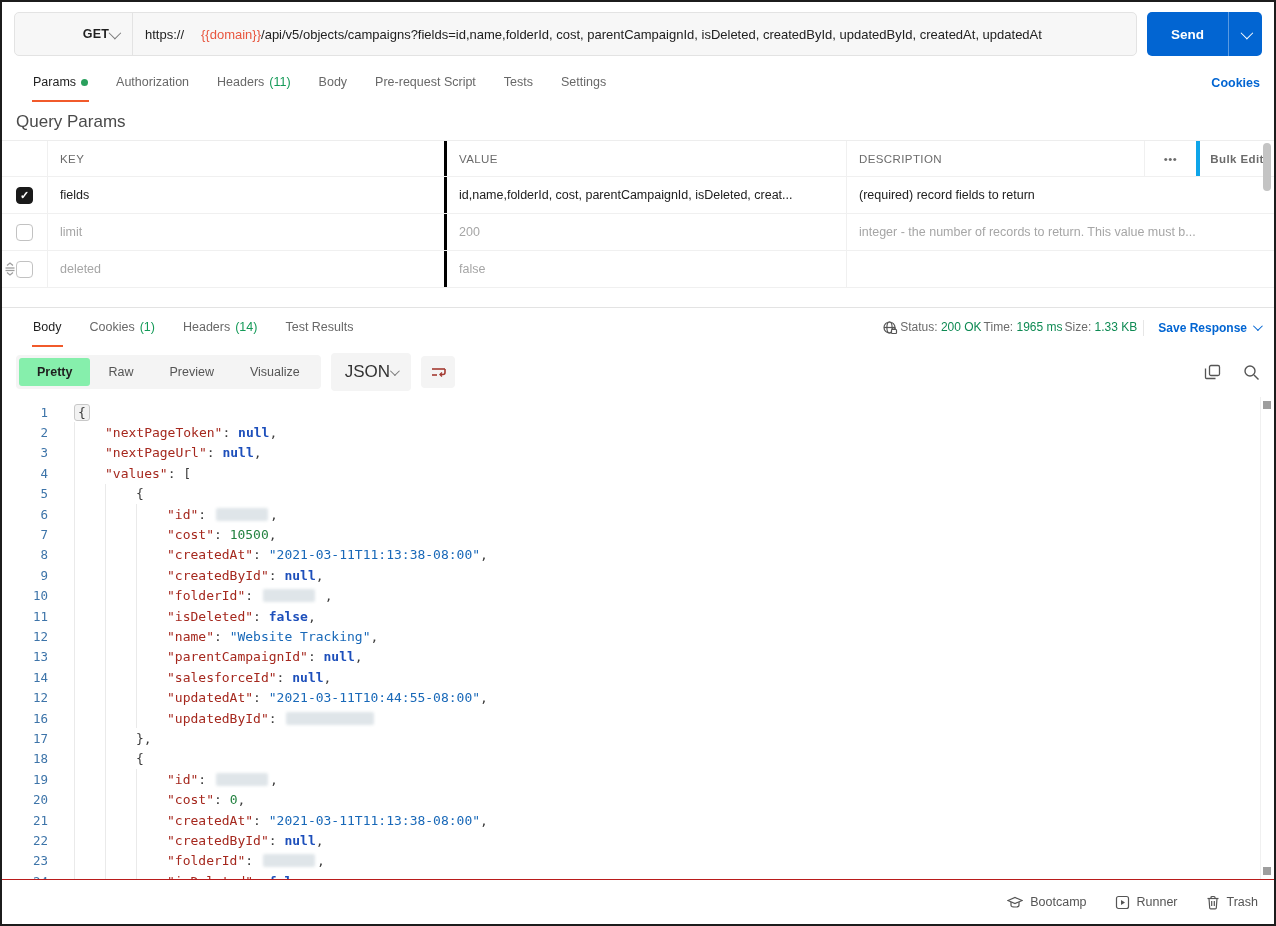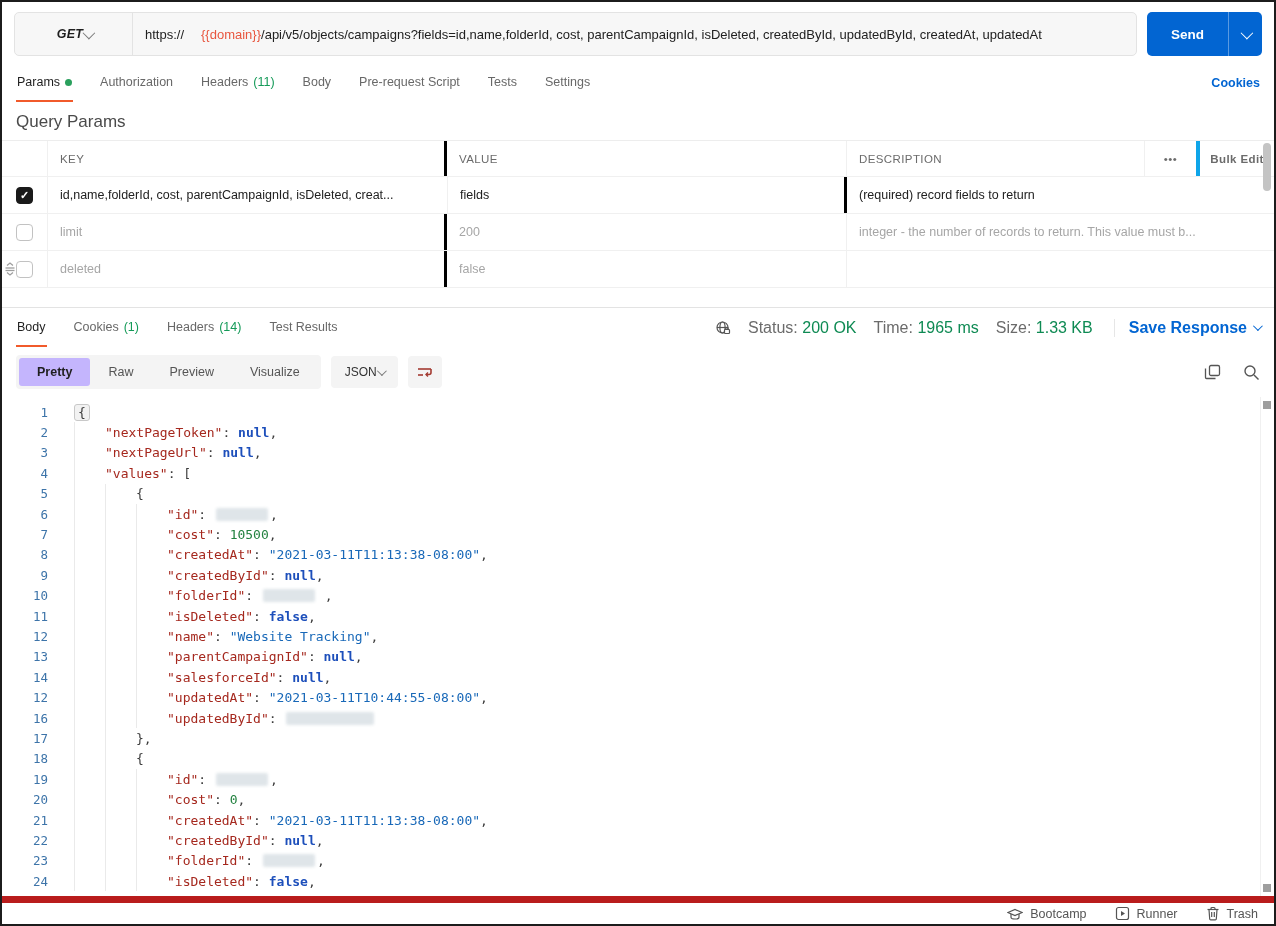--- a/index.html
+++ b/index.html
@@ -5,32 +5,32 @@
   * { margin:0; padding:0; box-sizing:border-box; }
   html,body { background:#e9e9e9; }
   body { font-family:"Liberation Sans", sans-serif; }
   .window{
     width:1276px; height:926px; background:#fff; border:2px solid #1c1c1c;
     display:flex; flex-direction:column; overflow:hidden; position:relative;
   }
   
   .request-bar{ display:flex; align-items:center; padding:10px 12px 8px 12px; gap:10px; }
   .url-group{ flex:1; display:flex; height:44px; border:1px solid #e3e3e3; background:#f7f7f7; border-radius:5px; overflow:hidden; }
-  .method-select{ width:118px; display:flex; align-items:center; justify-content:center; padding:0 14px 0 16px; border-right:1px solid #e3e3e3; cursor:pointer;font-style:italic; }
+  .method-select{ width:118px; display:flex; align-items:center; justify-content:flex-end; padding:0 14px 0 16px; border-right:1px solid #e3e3e3; cursor:pointer; }
   .method-label{ font-size:12.5px; font-weight:700; color:#1f1f1f; letter-spacing:.2px; }
   .chev{ width:9px; height:9px; border-right:1.6px solid #7a7a7a; border-bottom:1.6px solid #7a7a7a; transform:rotate(45deg) translateY(-2px); display:inline-block; }
   .url-input{ flex:1; display:flex; align-items:center; padding:0 12px; font-size:13px; color:#212121; white-space:nowrap; overflow:hidden; }
   .url-var{ color:#e8563f;margin-left:17px; }
   .send-split{ display:flex; height:44px; border-radius:5px; overflow:hidden; }
   .send-main{ background:#0265d2; color:#fff; font-size:13.5px; font-weight:700; border:none; padding:0 24px; cursor:pointer; }
   .send-caret{ background:#0265d2; border:none; border-left:1px solid rgba(255,255,255,.35); width:34px; cursor:pointer; display:flex; align-items:center; justify-content:center; }
   .send-caret .chev{ border-color:#fff; }
   
   .req-tabs-row{ display:flex; align-items:center; padding:0 14px; height:38px; }
-  .tabs{ display:flex; gap:26px; height:100%; }
+  .tabs{ display:flex; gap:26px; height:100%;margin-left:16px; }
   .tab{ display:flex; align-items:center; gap:5px; font-size:12.5px; color:#686868; cursor:pointer; border-bottom:2px solid transparent; padding:0 1px; }
   .tab.active{ color:#1f1f1f; border-bottom-color:#f15a2b; }
   .tab .count{ color:#149a58; }
   .tab .dot{ width:7px; height:7px; border-radius:50%; background:#2aa05d; display:inline-block; }
   .cookies-link{ margin-left:auto; color:#0265d2; font-size:12.5px; font-weight:600; cursor:pointer; }
   
   .section-label{ padding:10px 14px 8px 14px; font-size:17px; color:#4a4a4a; }
   .params-viewport{ height:167px; overflow:hidden; position:relative; border-top:1px solid #ededed; }
   .p-row{ display:flex; align-items:stretch; border-bottom:1px solid #f0f0f0; height:37px; background:#fff; }
   .p-head{ height:36px; }
@@ -44,29 +44,29 @@
   .p-head .p-cell{ color:#6b6b6b; font-size:11.5px; letter-spacing:.4px; }
   .p-row.muted .p-cell{ color:#a6a6a6; }
   .checkbox{ width:17px; height:17px; border:1.5px solid #c2c2c2; border-radius:4px; background:#fff; cursor:pointer; display:flex; align-items:center; justify-content:center; }
   .checkbox.checked{ background:#1a1a1a; border-color:#1a1a1a; color:#fff; font-size:11px; font-weight:700; }
   .drag-handle{ position:absolute; left:2px; top:50%; transform:translateY(-50%); color:#9e9e9e; cursor:grab; line-height:0; }
   .row-close{ margin-left:auto; color:#8a8a8a; font-size:13px; cursor:pointer; padding:0 4px; }
   .v-scrollbar{ position:absolute; right:2px; top:2px; bottom:2px; width:10px; }
   .v-scrollbar .thumb{ position:absolute; top:0; right:1px; width:8px; height:48px; border-radius:4px; background:#c4c4c4; }
   
   .resp-tabs-row{ display:flex; align-items:center; height:40px; padding:0 14px; border-top:1px solid #e3e3e3; }
-  .resp-meta{ margin-left:auto; display:flex; align-items:center; gap:17px; font-size:16px; color:#6b6b6b; }
+  .resp-meta{ margin-left:auto; display:flex; gap:2px; font-size:12px; color:#6b6b6b; }
   .meta-val{ color:#0e8a53; }
   .save-response{ color:#0265d2; font-weight:600; display:flex; align-items:center; gap:6px; cursor:pointer; border-left:1px solid #e6e6e6; padding-left:14px; margin-left:4px; }
   .save-response .chev{ border-color:#0265d2; width:7px; height:7px; }
   .resp-toolbar{ display:flex; align-items:center; height:50px; padding:0 14px; gap:10px; }
   .segmented{ display:flex; background:#f4f4f4; border-radius:4px; padding:3px; }
   .seg-item{ font-size:12.5px; color:#555; padding:7px 18px; border-radius:3px; cursor:pointer; }
-  .seg-item.active{ background:#c4b5fd; color:#1f1f1f; font-weight:600; }
-  .format-select{ display:flex; align-items:center; background:#f4f4f4; border-radius:4px; padding:9px 14px; font-size:12px; color:#333; cursor:pointer; }
+  .seg-item.active{ background:#86efac; color:#1f1f1f; font-weight:600; }
+  .format-select{ display:flex; align-items:center; background:#f4f4f4; border-radius:4px; padding:9px 14px; font-size:17px; color:#333; cursor:pointer; }
   .format-select .chev{ width:7px; height:7px; }
   .wrap-btn{ background:#f4f4f4; border-radius:4px; width:34px; height:32px; display:flex; align-items:center; justify-content:center; cursor:pointer; }
   .toolbar-right{ margin-left:auto; display:flex; align-items:center; gap:22px; }
   .icon-btn{ cursor:pointer; line-height:0; color:#555; }
   
   .code-area{ flex:1; position:relative; overflow:hidden; padding-top:5px; }
   .code-line{ display:flex; align-items:center; height:20.4px; font-family:"DejaVu Sans Mono", monospace; font-size:13px; color:#212121; }
   .ln{ width:46px; text-align:right; flex-shrink:0; color:#3d74a9; font-size:12.5px; user-select:none; }
   .lc{ margin-left:26px; display:flex; align-items:center; white-space:pre; }
   .guide{ display:inline-block; width:31px; height:20.4px; border-left:1px solid #eaeaea; flex-shrink:0; }
@@ -74,21 +74,21 @@
   .tk-str{ color:#1868b8; }
   .tk-kw{ color:#1d4fbb; font-weight:bold; }
   .tk-num{ color:#238240; }
   .tk-p{ color:#3b3b3b; }
   .tk-box{ color:#3b3b3b; border:1px solid #c8c8c8; border-radius:3px; background:#f2f2f2; padding:0 3px; line-height:15px; }
   .tk-redact{ display:inline-block; height:13px; border-radius:2px; background:#dfe5e9; filter:blur(1.5px); vertical-align:middle; margin:0 2px; }
   .code-scrollbar{ position:absolute; top:0; bottom:0; right:0; width:14px; border-left:1px solid #f0f0f0; }
   .code-scrollbar .sq{ position:absolute; right:3px; width:8px; height:8px; background:#9e9e9e; }
   .sq.top{ top:4px; } .sq.bottom{ bottom:4px; }
   
-  .footer{ height:28px; border-top:7px solid #b91c1c; display:flex; align-items:center; justify-content:flex-end; gap:28px; padding:0 16px; }
+  .footer{ height:45px; border-top:1px solid #b91c1c; display:flex; align-items:center; justify-content:flex-end; gap:28px; padding:0 16px; }
   .footer-item{ display:flex; align-items:center; gap:7px; font-size:12.5px; color:#555; cursor:pointer; line-height:0; }
   .footer-item span{ line-height:normal; }
   svg{ display:block; }
 </style>
 </head>
 <body>
 
 <div class="window">
 
   <div class="request-bar">
@@ -148,22 +148,22 @@
       <div class="p-cell c-val">VALUE</div>
       <div class="p-cell c-desc">DESCRIPTION</div>
       <div class="p-cell c-dots">•••</div>
       <div class="p-cell c-bulk">Bulk Edit</div>
     </div>
     <div id="param-rows">
         <div class="p-row">
           <div class="p-cell c-ctl">
             <span class="checkbox checked">✓</span>
           </div>
+          <div class="p-cell c-key">fields</div>
           <div class="p-cell c-val">id,name,folderId, cost, parentCampaignId, isDeleted, creat...</div>
-          <div class="p-cell c-key">fields</div>
           <div class="p-cell c-desc">(required) record fields to return</div>
         </div>
         <div class="p-row muted">
           <div class="p-cell c-ctl">
             <span class="checkbox"></span>
           </div>
           <div class="p-cell c-key">limit</div>
           <div class="p-cell c-val">200</div>
           <div class="p-cell c-desc">integer - the number of records to return. This value must b...</div>
         </div>

